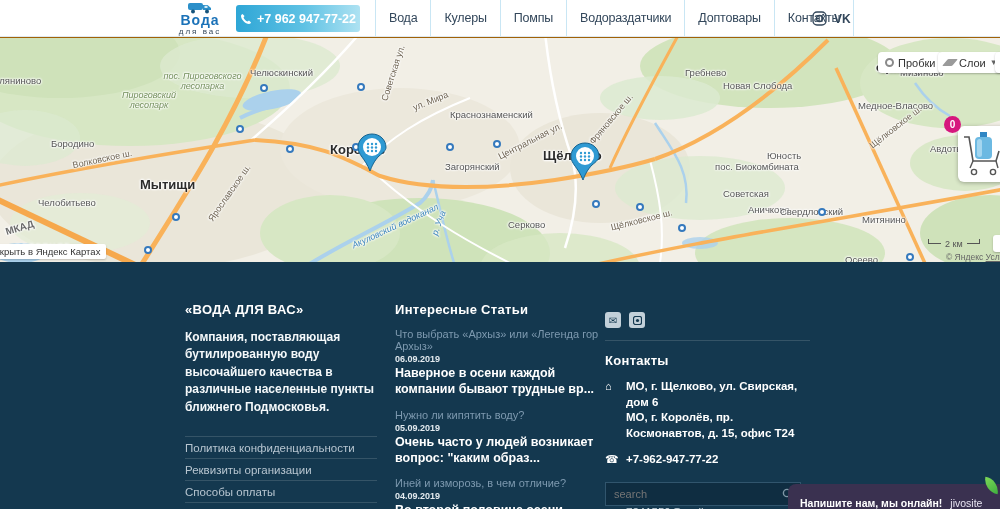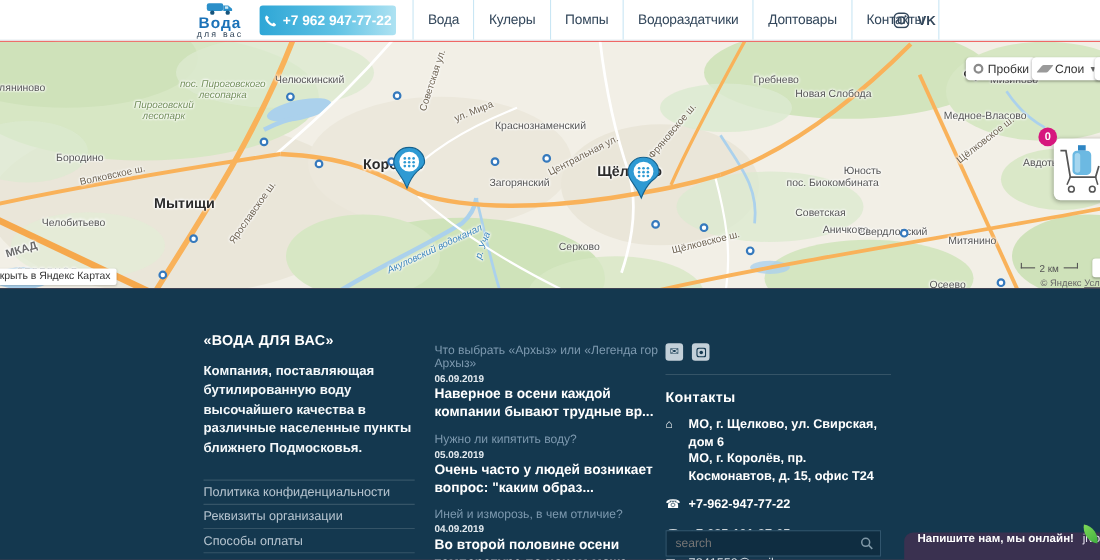--- a/index.html
+++ b/index.html
@@ -1,17 +1,17 @@
 <!DOCTYPE html>
 <html><head>
 <meta charset="utf-8">
 <style>
   * { box-sizing: border-box; margin: 0; padding: 0; }
   body { background:#fff; font-family:"Liberation Sans", sans-serif; }
-  .page { position:relative; width:1000px; height:509px; overflow:hidden; background:#ef4444; }
+  .page { position:relative; width:1000px; height:509px; overflow:hidden; background:#a16207; }
 
   
   .header { position:absolute; left:0; top:0; width:1000px; height:37px; background:#fff; border-bottom:1px solid #dfe8ee; display:flex; align-items:center; }
   .logo { position:absolute; left:166px; top:1px; width:68px; text-align:center; line-height:1; }
   .logo .truck { display:block; margin:0 auto; }
   .logo-line1 { display:block; font-size:14px; font-weight:bold; color:#1b72b8; letter-spacing:1px; margin-top:-1px; }
   .logo-line2 { display:block; font-size:8px; color:#33475b; letter-spacing:2px; margin-top:1px; }
   .phone-btn { position:absolute; left:236px; top:5px; width:124px; height:27px; border-radius:3px;
     background:linear-gradient(90deg,#2ea6d6 0%,#5fc2e4 55%,#aee2f2 100%);
     color:#fff; font-size:12.5px; font-weight:bold; display:flex; align-items:center; justify-content:center; gap:5px; cursor:pointer; }
@@ -65,21 +65,21 @@
   .fsocial { display:flex; gap:8px; margin-top:6px; }
   .fsoc { width:16px; height:16px; border-radius:3px; background:#c3d0d9; color:#14384f; font-size:10px; display:flex; align-items:center; justify-content:center; cursor:pointer; }
   .fdiv { border-top:1px solid rgba(255,255,255,.14); margin-top:12px; }
   .contacts .ftitle { margin-top:12px; }
   .c-row { display:flex; gap:8px; margin-top:11px; font-size:11.5px; font-weight:bold; line-height:1.35; align-items:flex-start; }
   .c-icon { width:13px; color:#fff; font-size:11px; flex:none; font-weight:normal; }
   .c-link { color:#ccd8e0; text-decoration:underline; font-weight:normal; cursor:pointer; }
   .fsearch { position:absolute; left:605px; top:220px; width:196px; height:24px; }
   .fsearch input { width:100%; height:100%; background:#0f2d41; border:1px solid #31556d; color:#8fa5b2; font-size:11px; padding:0 26px 0 8px; outline:none; font-family:"Liberation Sans",sans-serif; }
   .fsearch svg { position:absolute; right:7px; top:6px; }
-  .chat { position:absolute; right:0; bottom:0; width:178px; height:25px; background:#3a3150; border-radius:8px 0 0 0; display:flex; align-items:flex-start; padding:0 20px 0 12px; gap:8px; cursor:pointer; }
+  .chat { position:absolute; right:0; bottom:0; width:212px; height:25px; background:#3a3150; border-radius:8px 0 0 0; display:flex; align-items:flex-end; padding:0 20px 0 12px; gap:8px; cursor:pointer; }
   .chat-msg { font-size:10.5px; font-weight:bold; color:#fff; white-space:nowrap; }
   .chat-brand { font-size:10.5px; color:#e8e4f2; margin-left:auto; }
   .leaf { position:absolute; right:1px; top:-6px; width:15px; height:15px; background:linear-gradient(135deg,#7ed957,#3fae3f); border-radius:0 100% 0 100%; transform:rotate(10deg); }
 </style>
 </head>
 <body>
 
 <div class="page">
 
   <div class="header">
@@ -298,20 +298,21 @@
       <div class="fabout-text">Компания, поставляющая бутилированную воду высочайшего качества в различные населенные пункты ближнего Подмосковья.</div>
       <div class="flinks">
           <div class="flink">Политика конфиденциальности</div>
           <div class="flink">Реквизиты организации</div>
           <div class="flink">Способы оплаты</div>
           <div class="flink">Процесс передачи данных</div>
         </div>
     </div>
 
     <div class="fcol" style="left:395px;width:218px">
+      <div class="ftitle">Интересные Статьи</div>
       <div>
           <div class="article">
             <div class="a-title">Что выбрать «Архыз» или «Легенда гор Архыз»</div>
             <div class="a-date">06.09.2019</div>
             <div class="a-excerpt">Наверное в осени каждой компании бывают трудные вр...</div>
           </div>
           <div class="article">
             <div class="a-title">Нужно ли кипятить воду?</div>
             <div class="a-date">05.09.2019</div>
             <div class="a-excerpt">Очень часто у людей возникает вопрос: "каким образ...</div>

